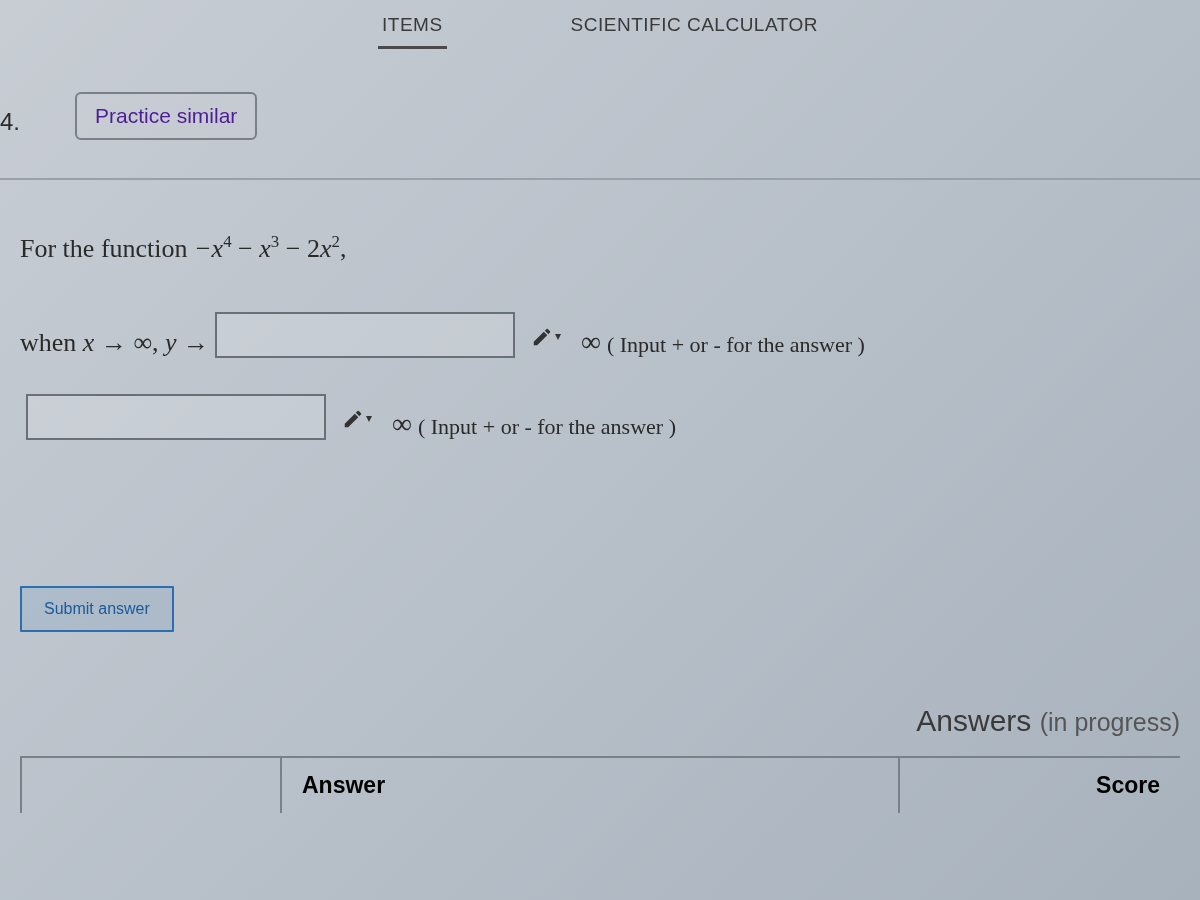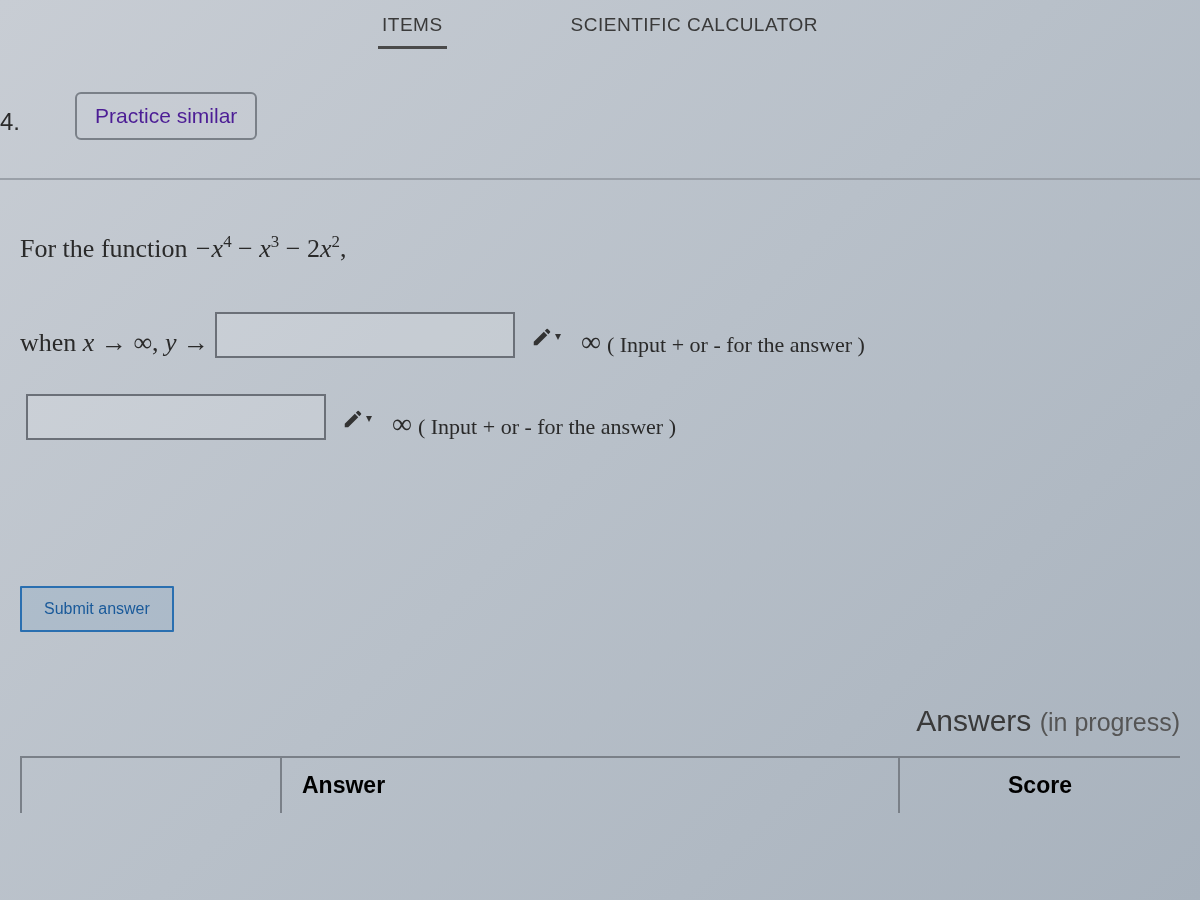--- a/index.html
+++ b/index.html
@@ -143,21 +143,21 @@
   }
   .answers-table .cell {
     border-right: 2px solid #7a8088;
     padding: 14px 20px;
     font-size: 23px;
     font-weight: 600;
     color: #000000;
   }
   .answers-table .cell.c1 { width: 260px; }
   .answers-table .cell.c2 { flex: 1; }
-  .answers-table .cell.c3 { width: 280px; border-right: none; text-align: center;}
+  .answers-table .cell.c3 { width: 280px; border-right: none; text-align: right;}
 </style>
 </head>
 <body>
 
 <div class="topbar">
   <div class="tab active">ITEMS</div>
   <div class="tab">SCIENTIFIC CALCULATOR</div>
 </div>
 
 <div class="qnum">4.</div>

